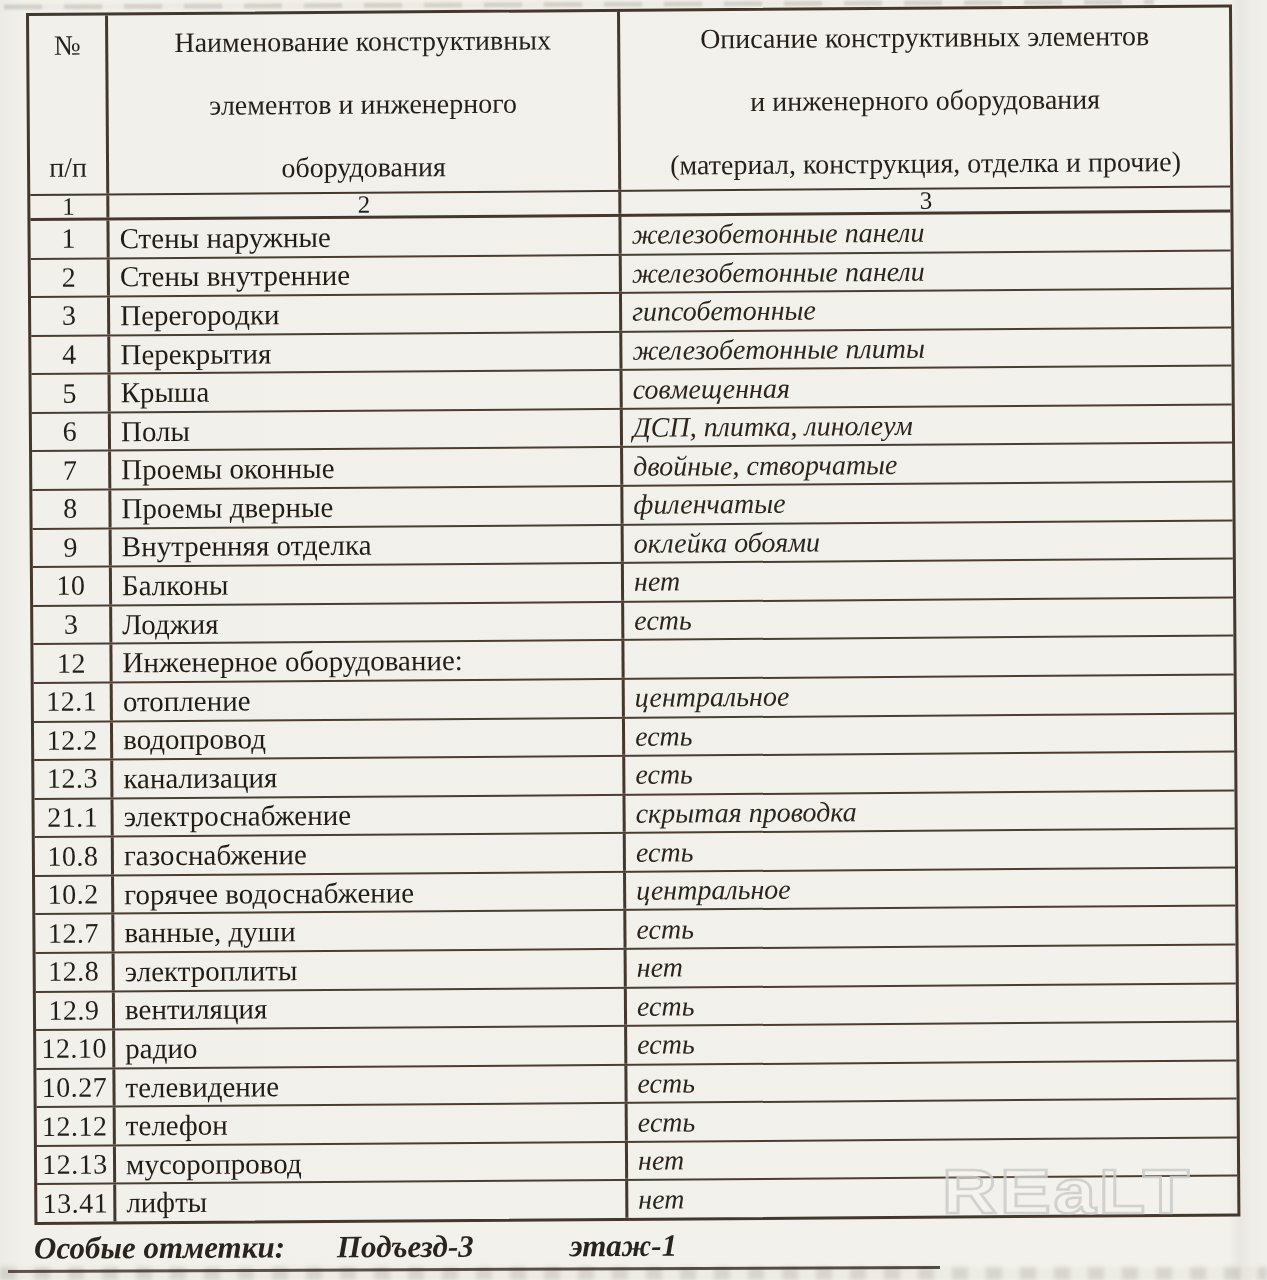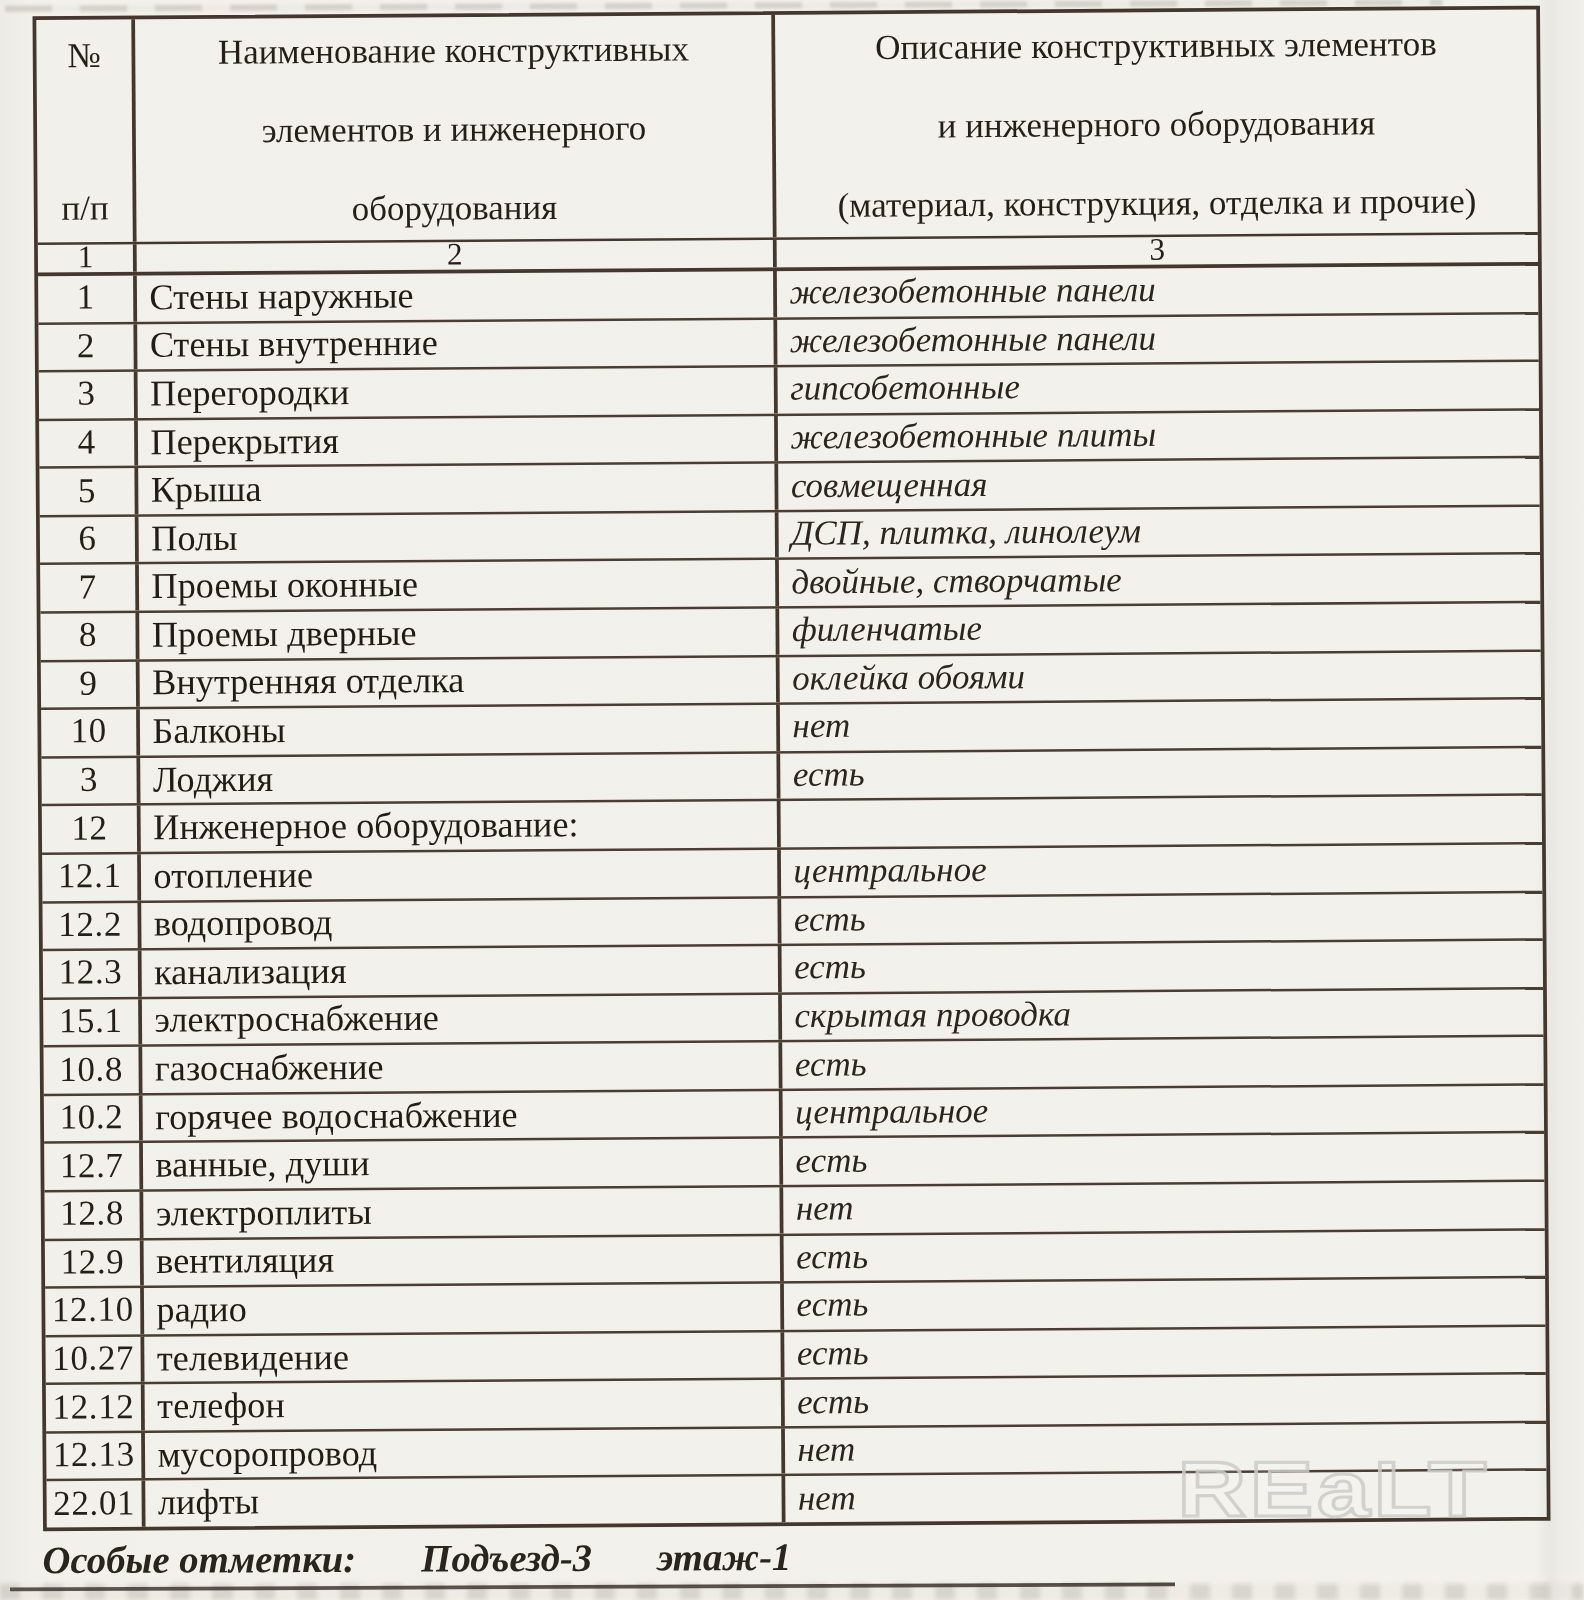--- a/index.html
+++ b/index.html
@@ -72,21 +72,21 @@
     padding-left: 10px; color: #2c251e;
   }
 
   .footer {
     position: absolute; left: 34px; top: 1228px; width: 1180px;
     font-size: 31px; font-style: italic; font-weight: bold; color: #2a241e;
     display: flex; align-items: baseline;
     transform: rotate(-0.25deg);
   }
   .footer .f-label { margin-right: 52px; }
-  .footer .f-entry1 { margin-right: 52px; }
+  .footer .f-entry1 { margin-right: 96px; }
   .footer-line {
     position: absolute; left: 8px; top: 1268px; width: 932px;
     border-top: 3px solid #4a403a; transform: rotate(-0.25deg);
   }
 
   .watermark {
     position: absolute; left: 942px; top: 1148px;
     font-family: "Liberation Sans", sans-serif;
     font-weight: bold; font-size: 76px; letter-spacing: 3px;
     color: rgba(255,255,255,0.15);
@@ -211,21 +211,21 @@
       <div class="cell-desc">есть</div>
     </div>
 
     <div class="row">
       <div class="cell-num">12.3</div>
       <div class="cell-name">канализация</div>
       <div class="cell-desc">есть</div>
     </div>
 
     <div class="row">
-      <div class="cell-num">15.1</div>
+      <div class="cell-num">21.1</div>
       <div class="cell-name">электроснабжение</div>
       <div class="cell-desc">скрытая проводка</div>
     </div>
 
     <div class="row">
       <div class="cell-num">10.8</div>
       <div class="cell-name">газоснабжение</div>
       <div class="cell-desc">есть</div>
     </div>
 
@@ -271,21 +271,21 @@
       <div class="cell-desc">есть</div>
     </div>
 
     <div class="row">
       <div class="cell-num">12.13</div>
       <div class="cell-name">мусоропровод</div>
       <div class="cell-desc">нет</div>
     </div>
 
     <div class="row">
-      <div class="cell-num">22.01</div>
+      <div class="cell-num">13.41</div>
       <div class="cell-name">лифты</div>
       <div class="cell-desc">нет</div>
     </div>
   </div>
 
   </div>
 
   <div class="footer">
     <span class="f-label">Особые отметки:</span>
     <span class="f-entry1">Подъезд-3</span>

